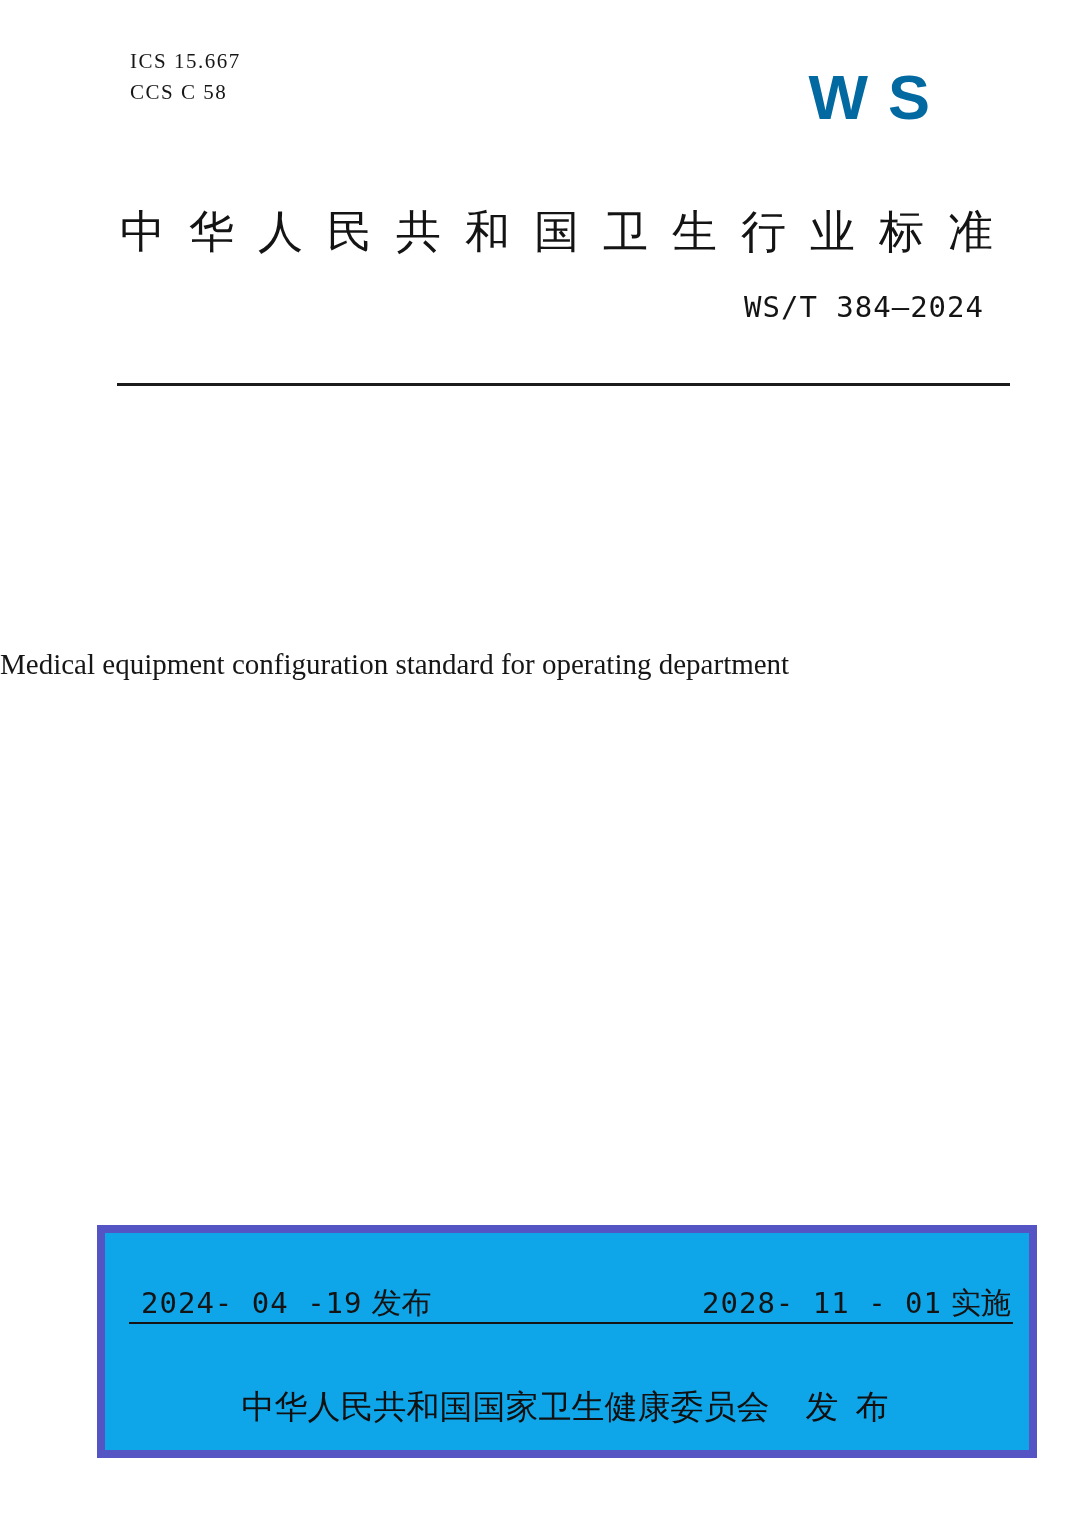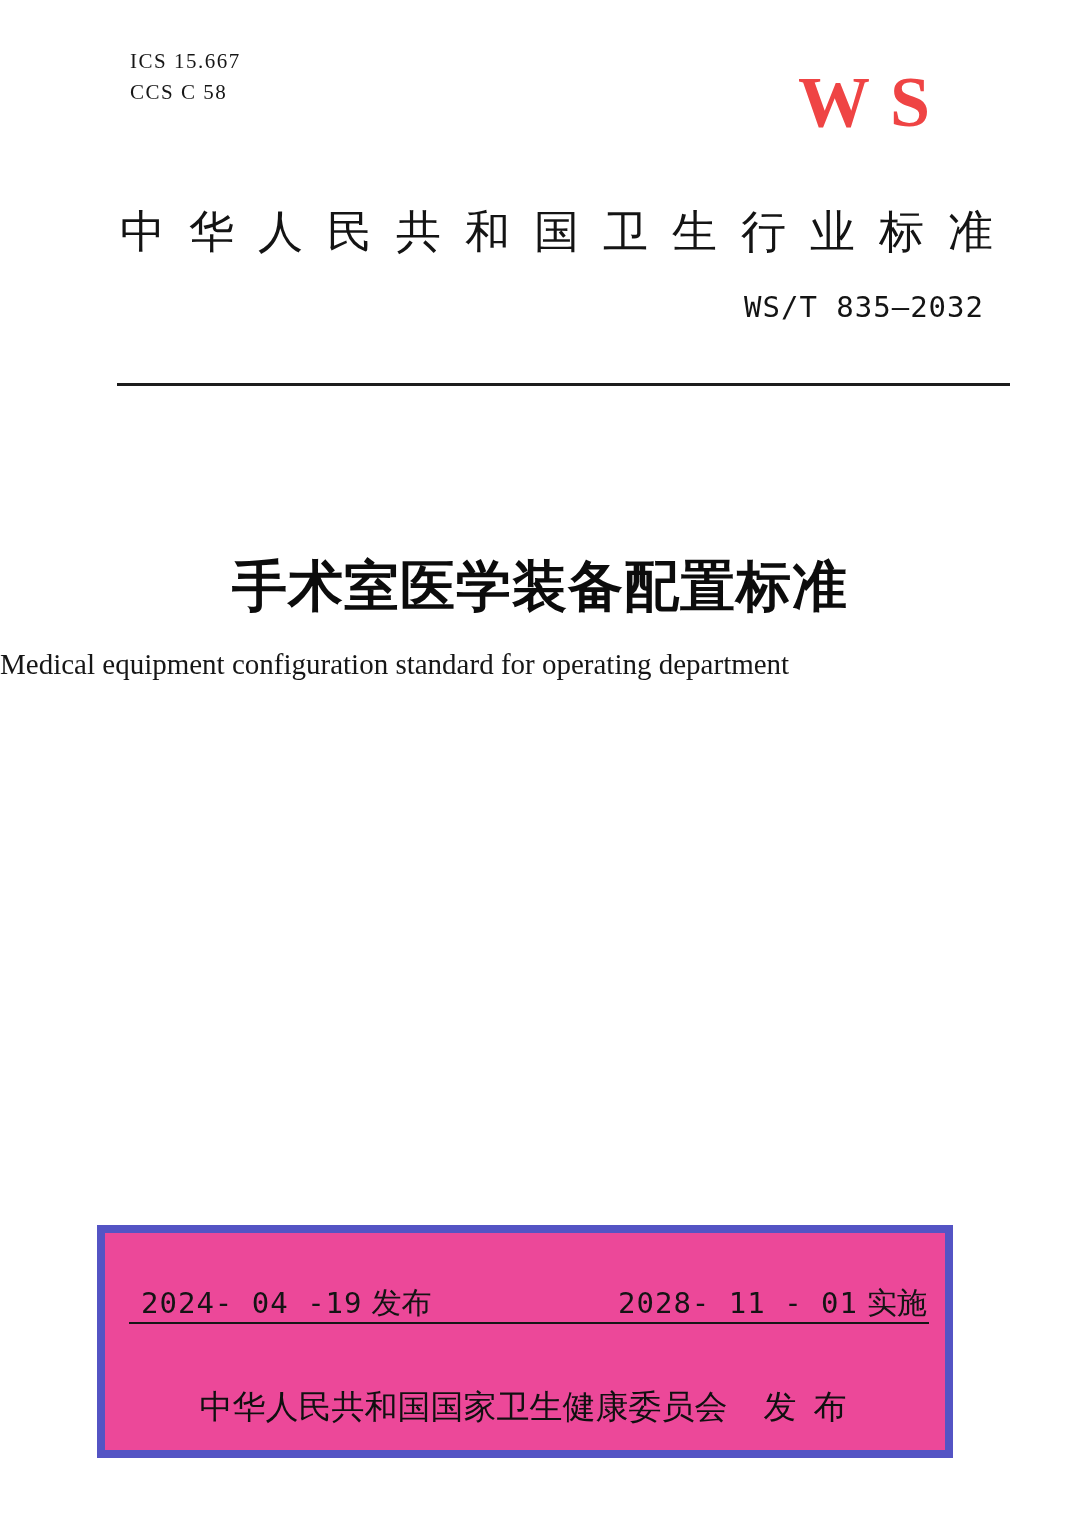--- a/index.html
+++ b/index.html
@@ -27,26 +27,26 @@
     font-family: "Liberation Serif", serif;
     font-size: 21px;
     line-height: 31px;
     letter-spacing: 1.5px;
     color: #161616;
   }
   .ws-logo {
     position: absolute;
     top: 66px;
     right: 130px;
-    font-family: Liberation Serif, serif;
+    font-family: Liberation Sans, sans-serif;
     font-weight: bold;
-    font-size: 72px;
+    font-size: 63px;
     line-height: 1;
     letter-spacing: 20px;
-    color: #ef4444;
+    color: #0369a1;
   }
   .category-title {
     position: absolute;
     left: 120px;
     top: 206px;
     font-size: 45px;
     font-weight: 400;
     letter-spacing: 24px;
     white-space: nowrap;
     line-height: 1.15;
@@ -87,25 +87,25 @@
     width: 100%;
     top: 648px;
     font-family: "Liberation Serif", serif;
     font-size: 29px;
     color: #161616;
   }
   .approval-box {
     position: absolute;
     left: 97px;
     top: 1225px;
-    width: 856px;
+    width: 940px;
     height: 233px;
     box-sizing: border-box;
     border: 8px solid #5454c4;
-    background: #ec4899;
+    background: #0ea5e9;
   }
   .date-row-item {
     position: absolute;
     top: 50px;
     font-size: 29px;
     white-space: nowrap;
     color: #141414;
   }
   .date-issued  { left: 36px; }
   .date-effective { right: 18px; }
@@ -148,25 +148,24 @@
 
   <div class="ics-block">
     <div>ICS 15.667</div>
     <div>CCS C 58</div>
   </div>
 
   <div class="ws-logo">WS</div>
 
   <div class="category-title">中华人民共和国卫生行业标准</div>
 
-  <div class="standard-number">WS/T 835—2032</div>
+  <div class="standard-number">WS/T 384—2024</div>
 
   <div class="divider"></div>
 
-  <h1 class="doc-title">手术室医学装备配置标准</h1>
 
   <div class="doc-subtitle">Medical equipment configuration standard for operating department</div>
 
   <div class="approval-box">
 
     <div class="date-row-item date-issued">
       <span class="date-num">2024- 04 -19</span><span class="date-label">发布</span>
     </div>
 
     <div class="date-row-item date-effective">

